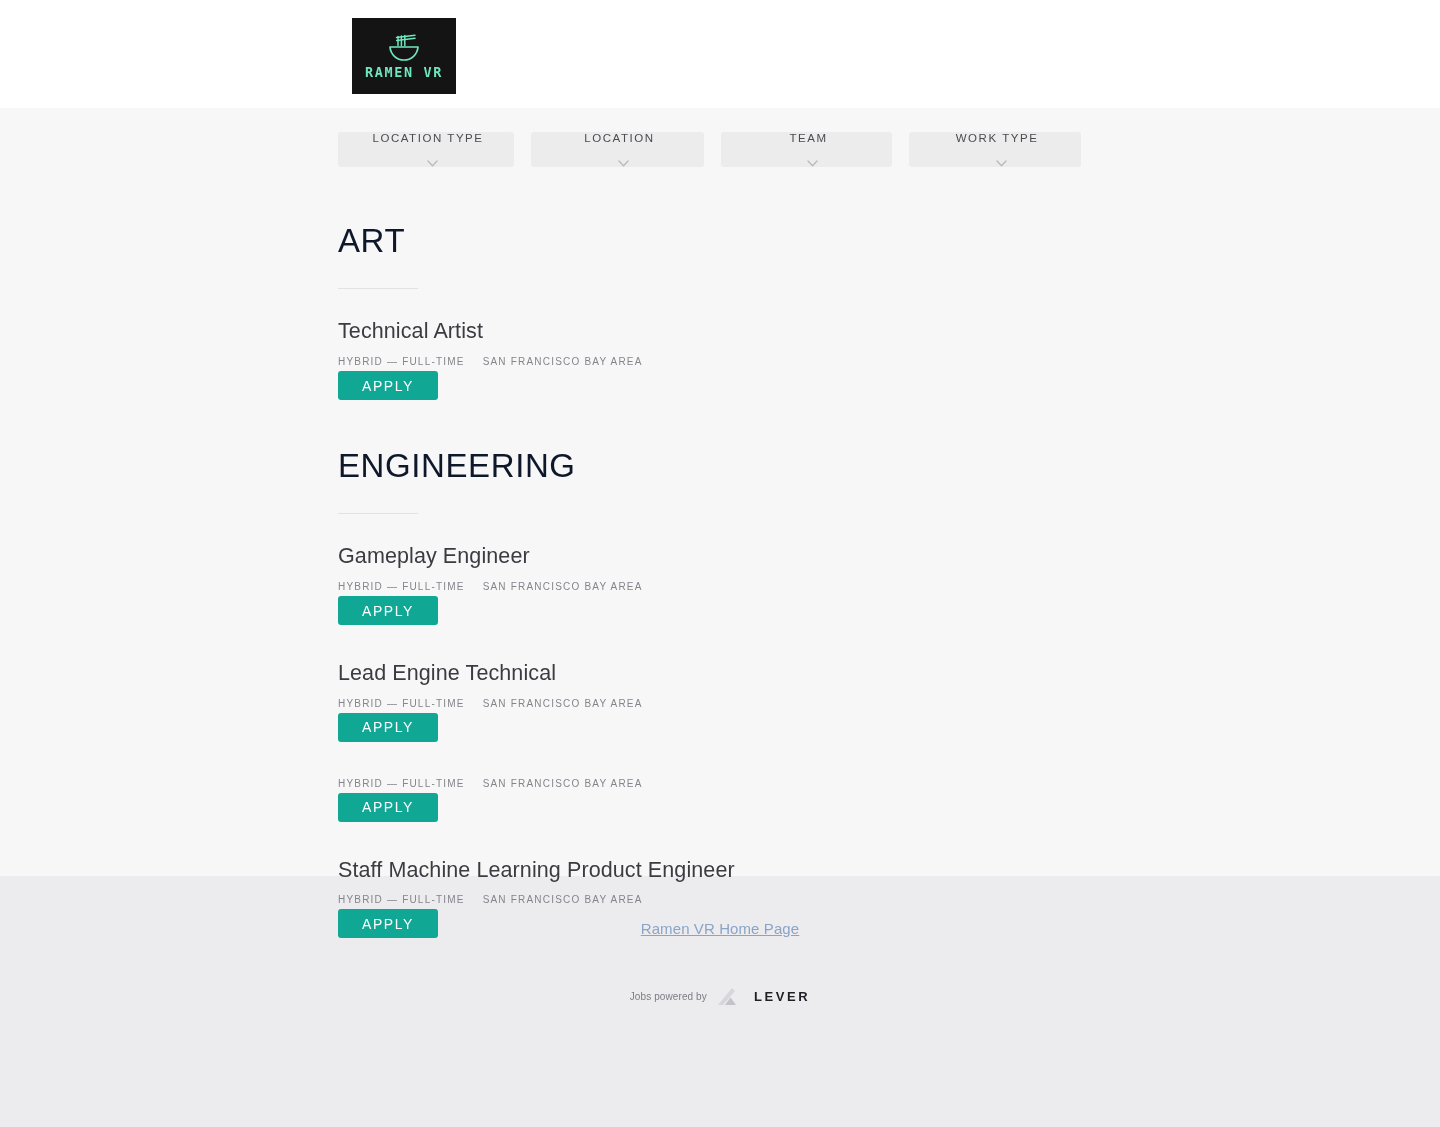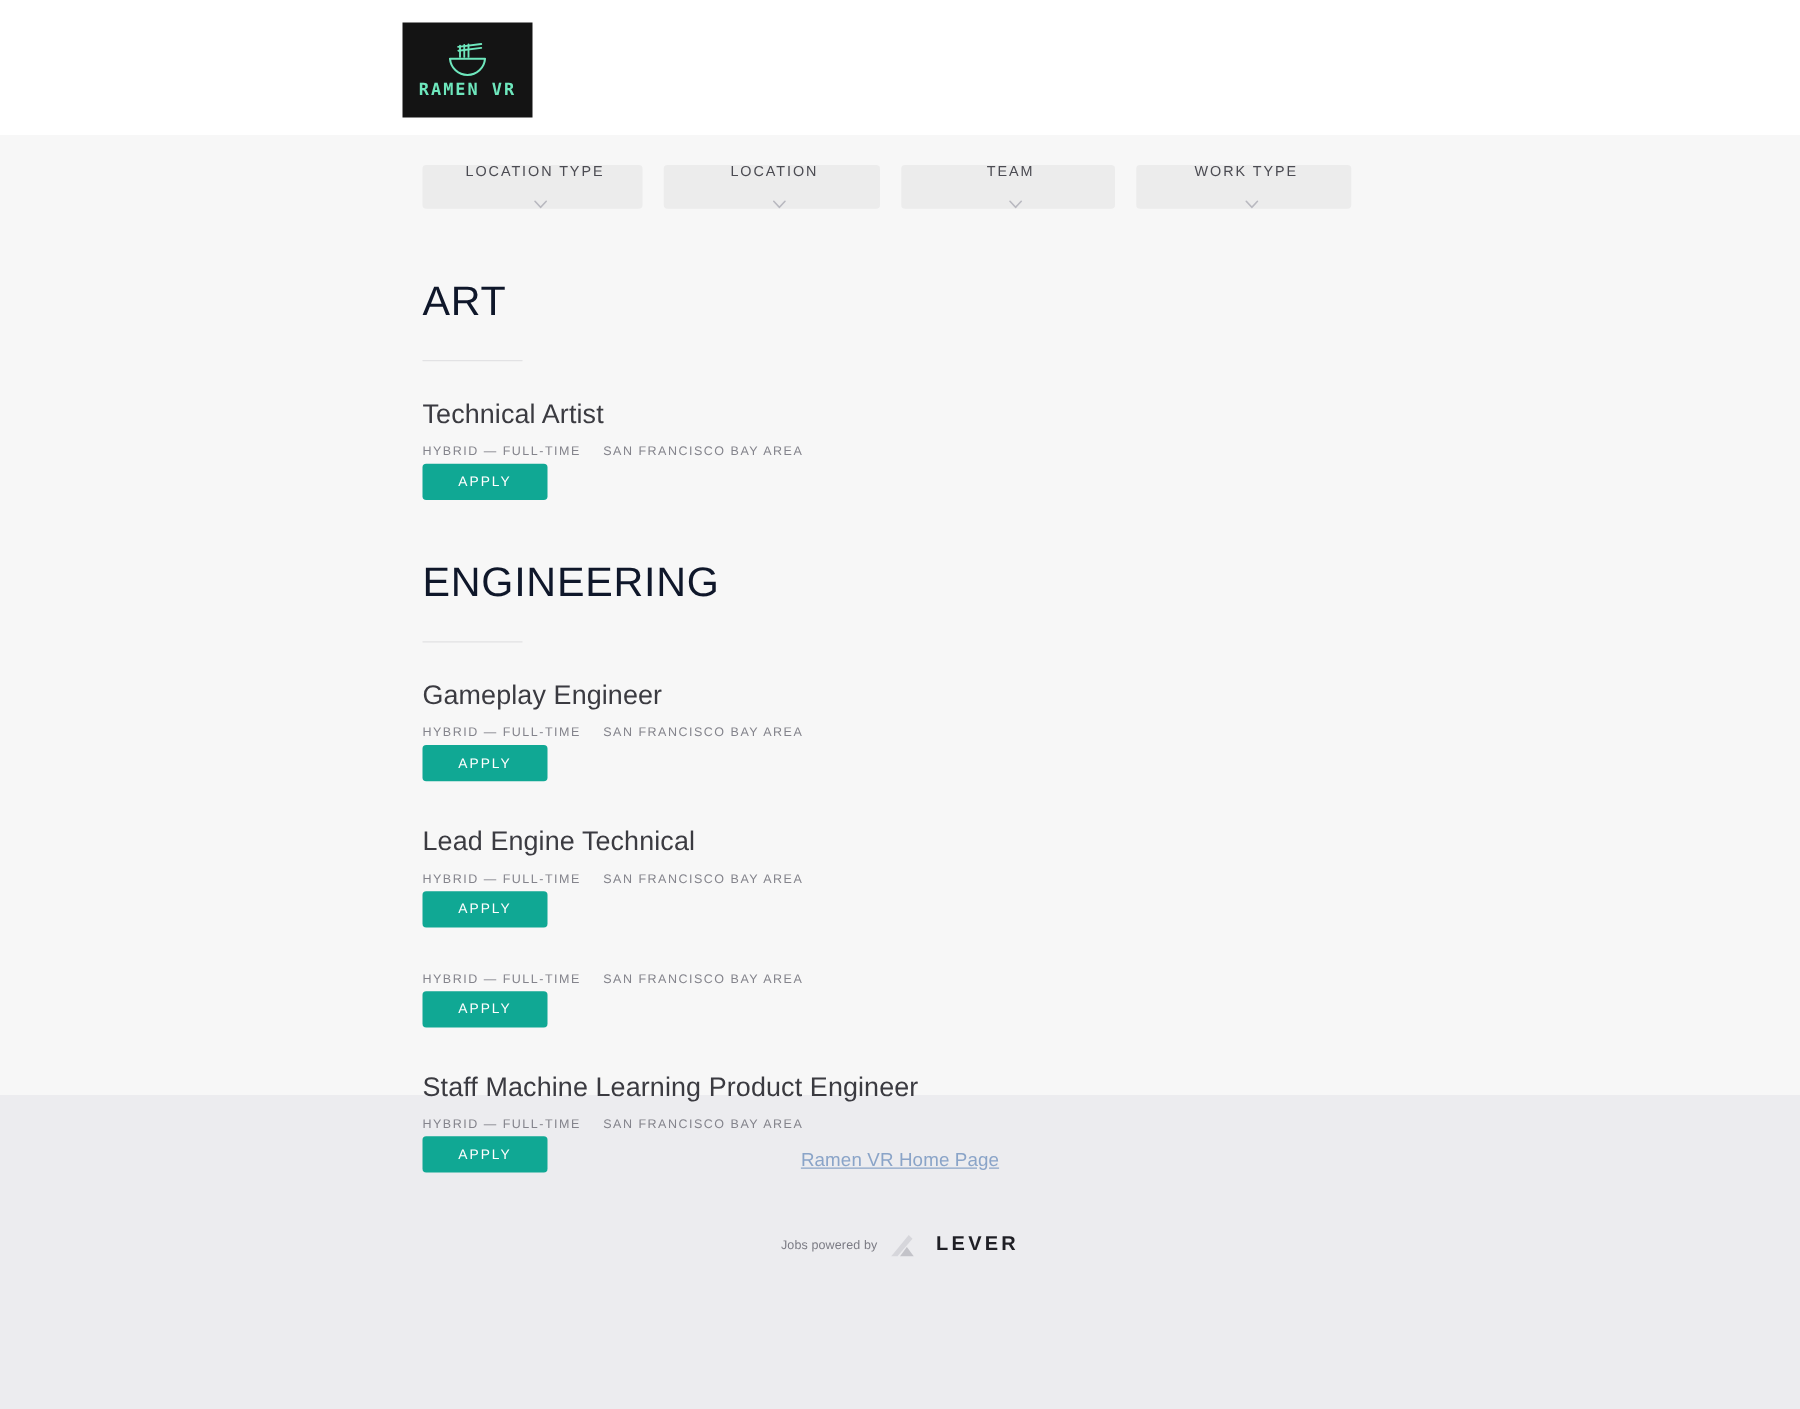--- a/index.html
+++ b/index.html
@@ -18,21 +18,21 @@
 
   
   .site-header {
     background: #ffffff;
     height: 108px;
     width: 100%;
     position: relative;
   }
   .logo-box {
     position: absolute;
-    left: 322px;
+    left: 352px;
     top: 18px;
     width: 104px;
     height: 76px;
     background: #141414;
     display: flex;
     flex-direction: column;
     align-items: center;
     justify-content: center;
     gap: 3px;
     cursor: pointer;
@@ -149,21 +149,21 @@
   }
   .apply-btn {
     flex: 0 0 auto;
     margin-top: 4px;
     width: 100px;
     height: 29px;
     background: #10a894;
     border: none;
     border-radius: 3px;
     color: #ffffff;
-    font-size: 11px;
+    font-size: 14px;
     letter-spacing: 1.6px;
     text-transform: uppercase;
     cursor: pointer;
     font-family: "Liberation Sans", sans-serif;
     display: flex;
     align-items: center;
     justify-content: center;
     padding: 0;
   }
 
@@ -190,21 +190,21 @@
     justify-content: center;
     gap: 9px;
   }
   .powered-text {
     font-size: 10px;
     color: #7b7b84;
     letter-spacing: 0.1px;
   }
   .lever-icon { line-height: 0; display: block; margin-top: 2px; }
   .lever-word {
-    font-size: 16px;
+    font-size: 13px;
     font-weight: 700;
     letter-spacing: 2.6px;
     color: #1f1f25;
     margin-left: 3px;
   }
 </style>
 </head>
 <body>
 
 <header class="site-header">

